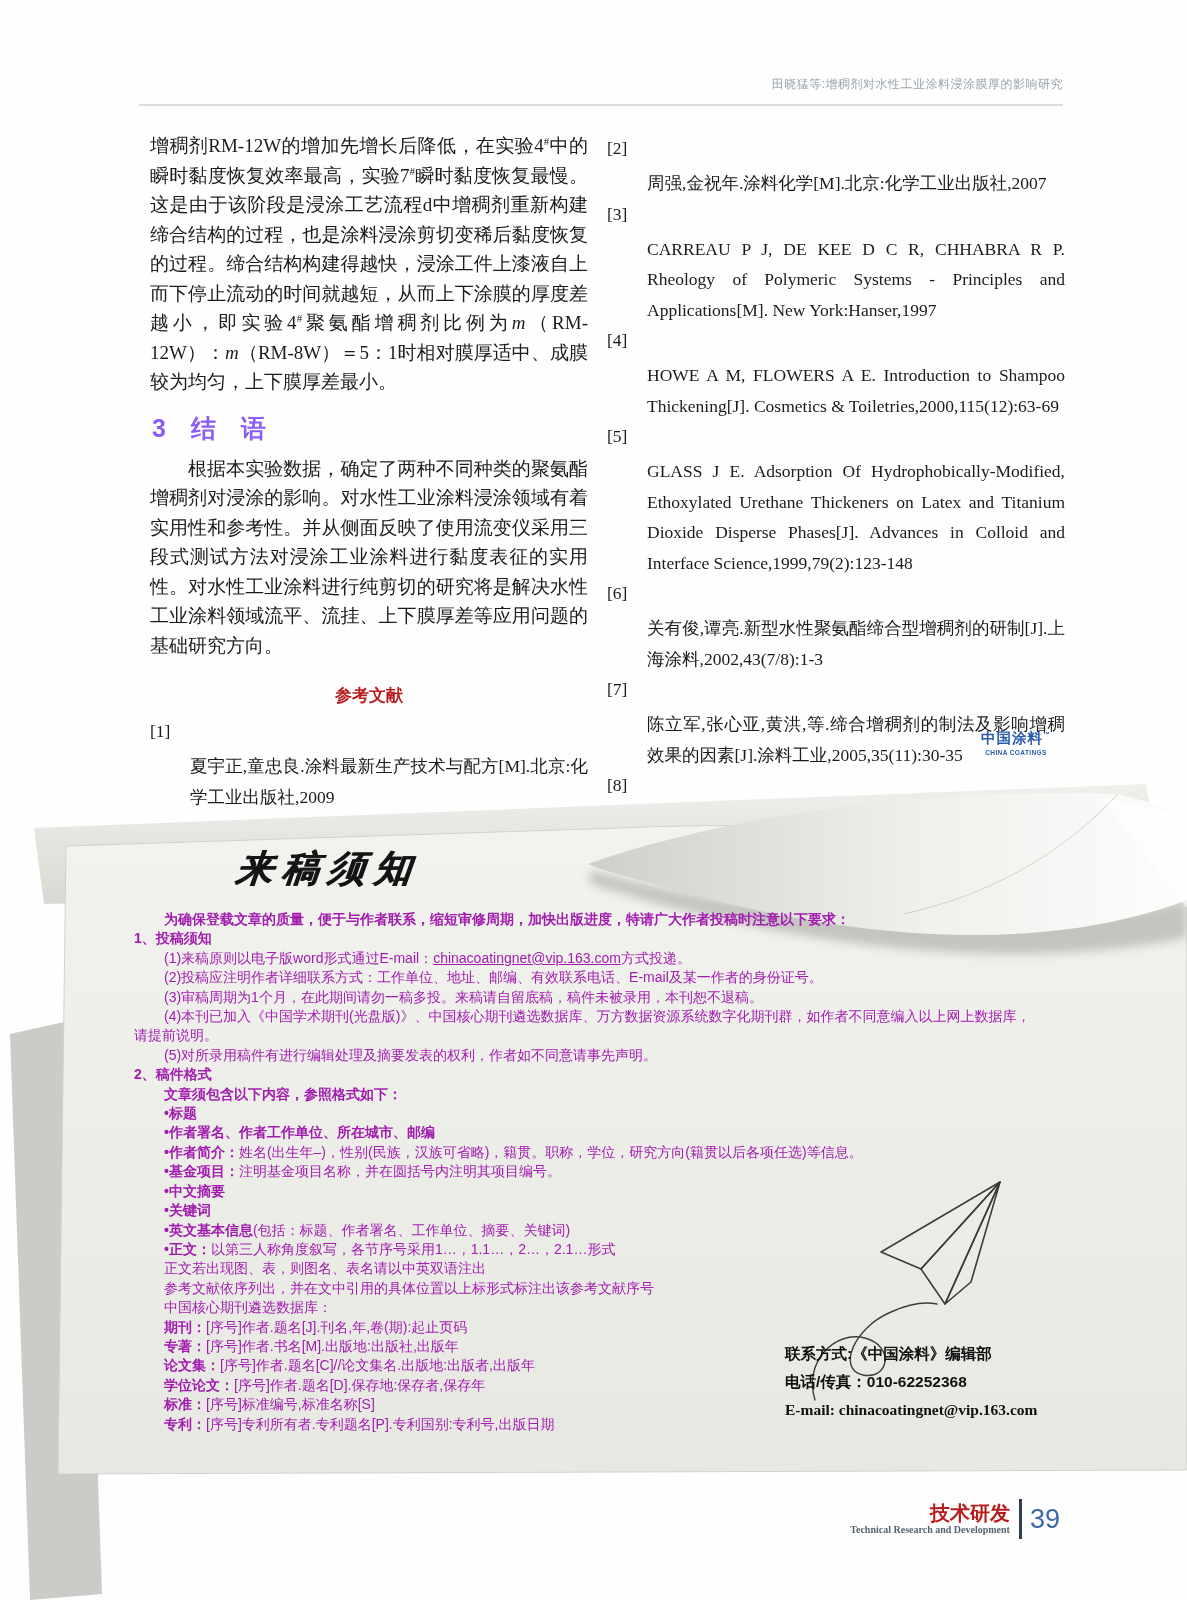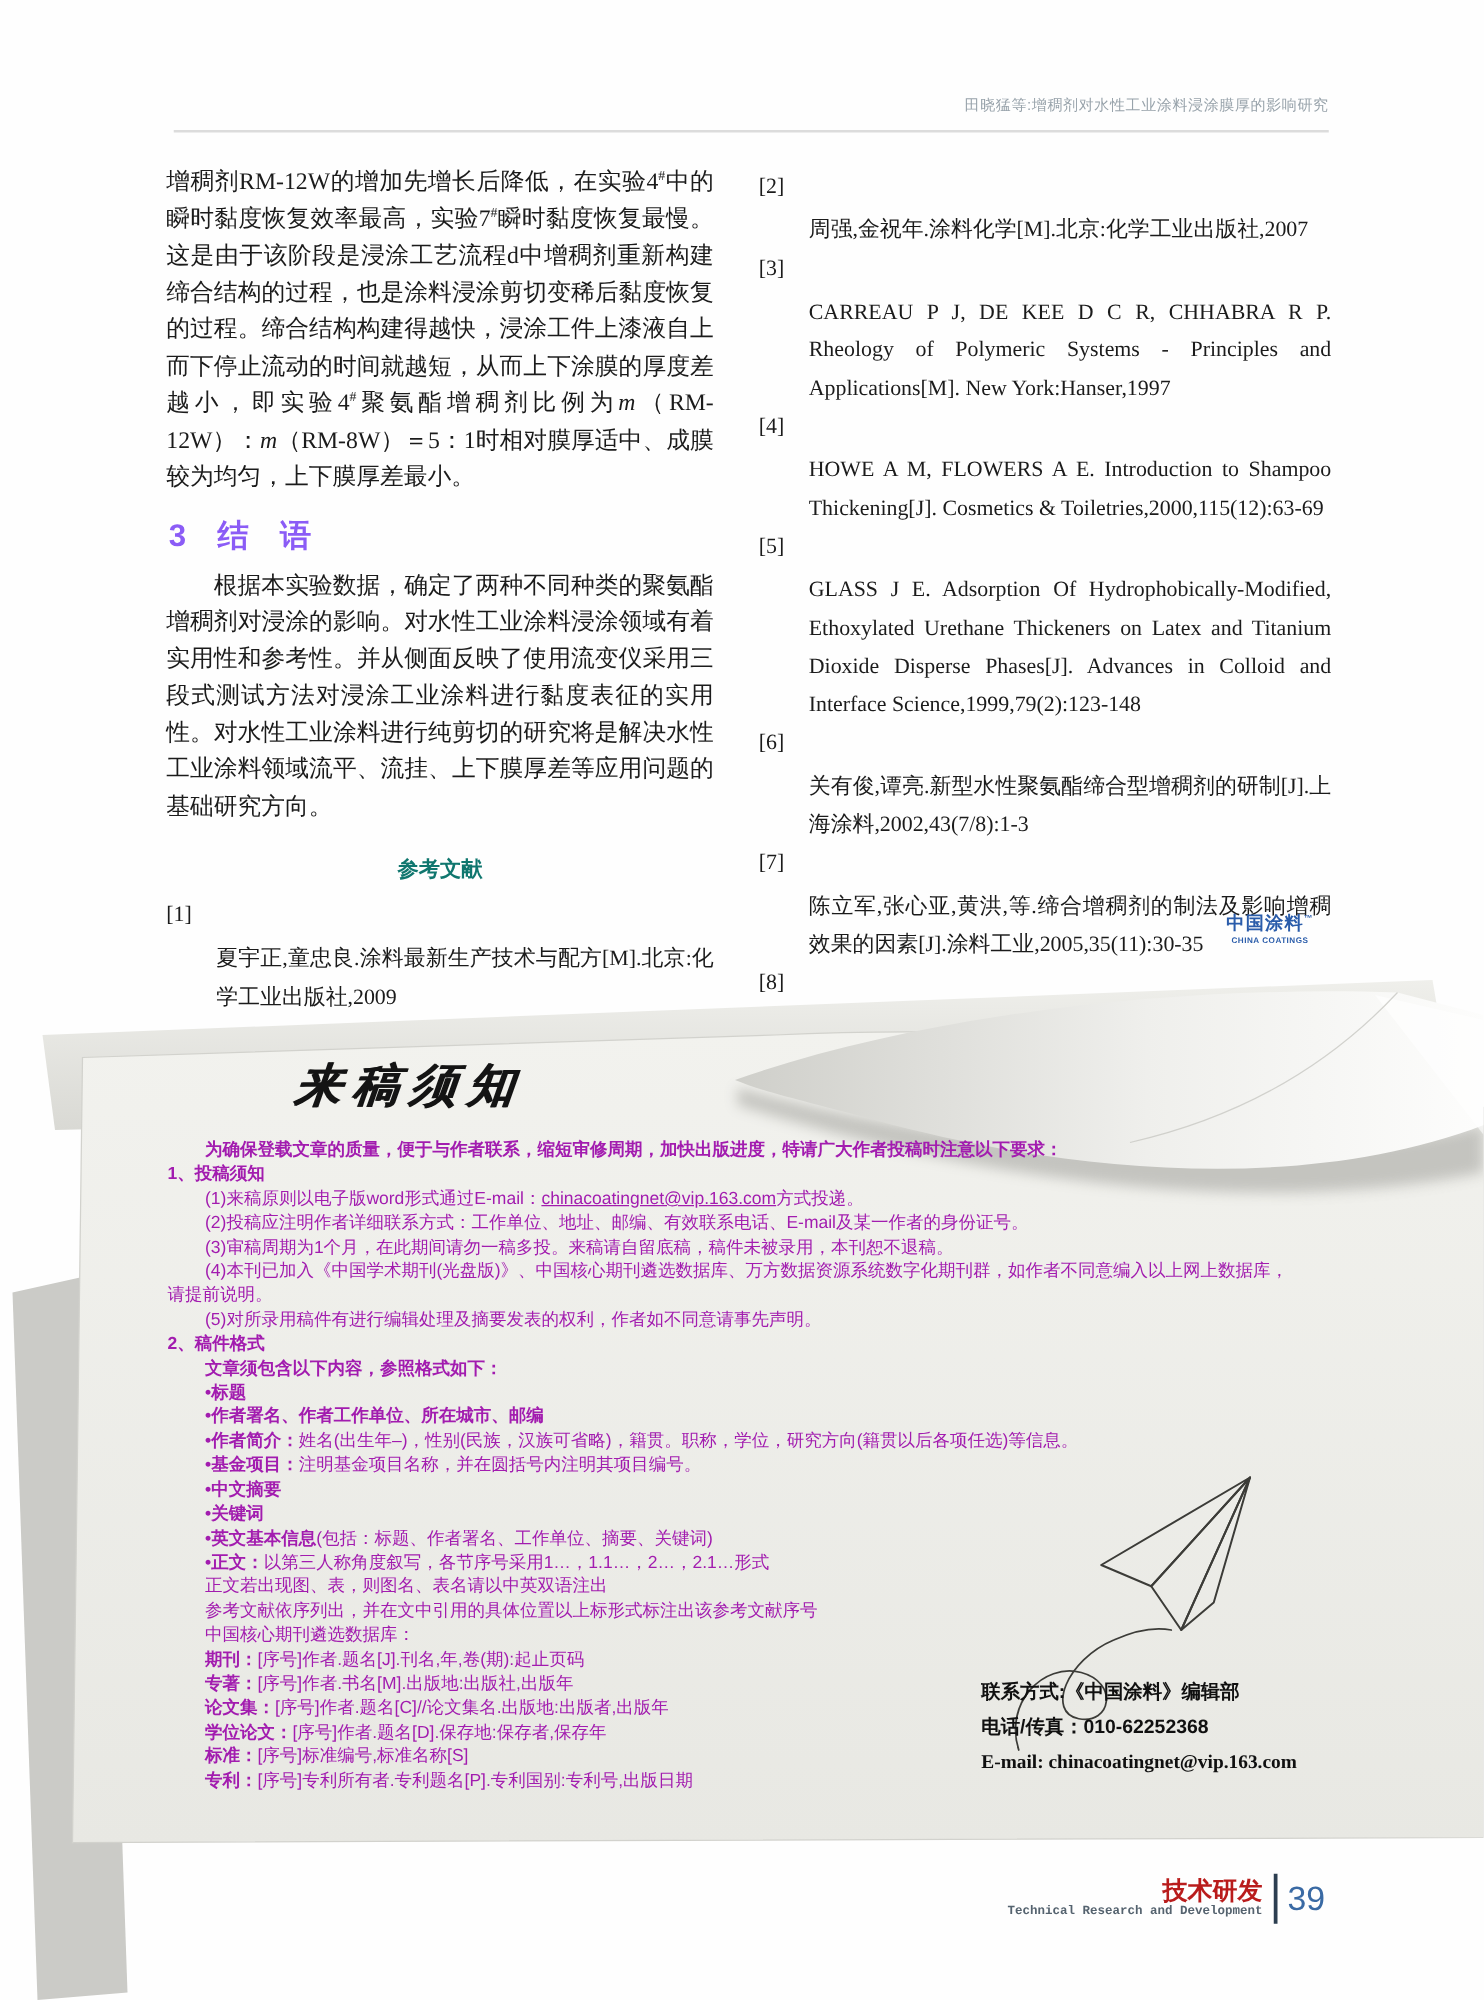--- a/index.html
+++ b/index.html
@@ -5,30 +5,30 @@
   html,body{margin:0;padding:0;background:#ffffff;}
   .page{position:relative;width:1187px;height:1600px;background:#fefefe;overflow:hidden;
         font-family:"Liberation Serif","DejaVu Serif",serif;color:#1b1b1b;}
 
   
   .running-head{position:absolute;top:76px;right:124px;font-family:"Liberation Sans",sans-serif;
                 font-size:12px;color:#98a3ab;letter-spacing:.5px;}
   .head-rule{position:absolute;top:104px;left:139px;right:124px;height:2px;background:#dcdcdc;}
 
   
-  .col-left{position:absolute;left:133px;top:131px;width:438px;}
+  .col-left{position:absolute;left:150px;top:131px;width:438px;}
   .col-right{position:absolute;left:607px;top:133px;width:458px;}
   .para{font-size:19px;line-height:29.5px;text-align:justify;}
   .para sup{font-size:11px;vertical-align:super;line-height:0;}
   .para .it{font-style:italic;}
   .indent{text-indent:2em;}
   .sec-head{margin:15px 0 9px 2px;font-family:"Liberation Sans",sans-serif;
             font-weight:bold;font-size:25px;color:#8b5cf6;}
   .refs-title{margin-top:24px;text-align:center;font-family:Liberation Mono, monospace;
-              font-weight:bold;font-size:17px;color:#0f766e;}
+              font-weight:bold;font-size:17px;color:#b91c1c;}
   .reflist{margin-top:9px;}
   .ref{display:flex;font-size:17.5px;line-height:30.5px;}
   .ref .num{flex:none;width:40px;}
   .ref .txt{flex:1;text-align:justify;margin-top:35px;}
 
   
   .logo{position:absolute;left:978px;top:729px;width:76px;text-align:center;
         font-family:"Liberation Sans",sans-serif;color:#2a5caa;}
   .logo-zh{font-weight:bold;font-size:14.5px;letter-spacing:1px;white-space:nowrap;}
   .logo-zh sup{font-size:7px;}
@@ -49,21 +49,21 @@
   .nl .u{text-decoration:underline;}
   .notice-contact{position:absolute;left:785px;top:558px;font-family:"Liberation Sans",sans-serif;
                   font-weight:bold;font-size:15.5px;line-height:28px;color:#101010;}
   .notice-contact .serifline{font-family:"Liberation Serif",serif;}
   .plane{position:absolute;left:795px;top:390px;}
 
   
   .footer{position:absolute;top:1499px;right:127px;display:flex;align-items:center;}
   .f-txt{text-align:right;margin-right:9px;}
   .f-zh{font-family:"Liberation Sans",sans-serif;font-weight:bold;font-size:20px;color:#b91c1c;line-height:22px;}
-  .f-en{font-family:Liberation Mono, monospace;font-weight:bold;font-size:10px;color:#55636f;line-height:12px;}
+  .f-en{font-family:Liberation Serif, serif;font-weight:bold;font-size:10px;color:#55636f;line-height:12px;}
   .f-bar{width:3px;height:40px;background:#2c3e50;margin-right:8px;}
   .f-page{font-family:Liberation Sans, sans-serif;font-size:27px;color:#3a6aa4;}
 </style>
 </head>
 <body>
 
 <div class="page">
 
   <div class="running-head">田晓猛等:增稠剂对水性工业涂料浸涂膜厚的影响研究</div>
   <div class="head-rule"></div>

